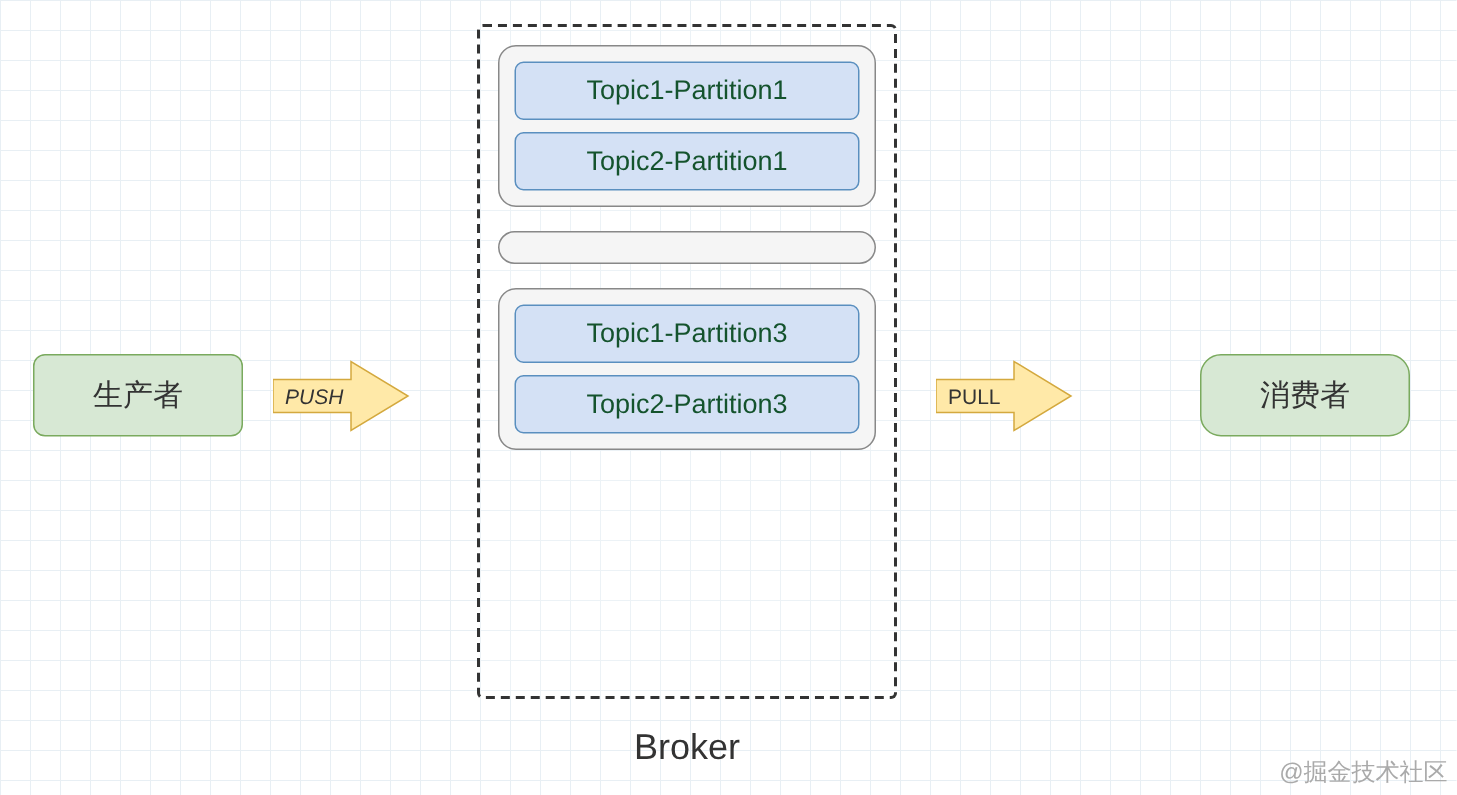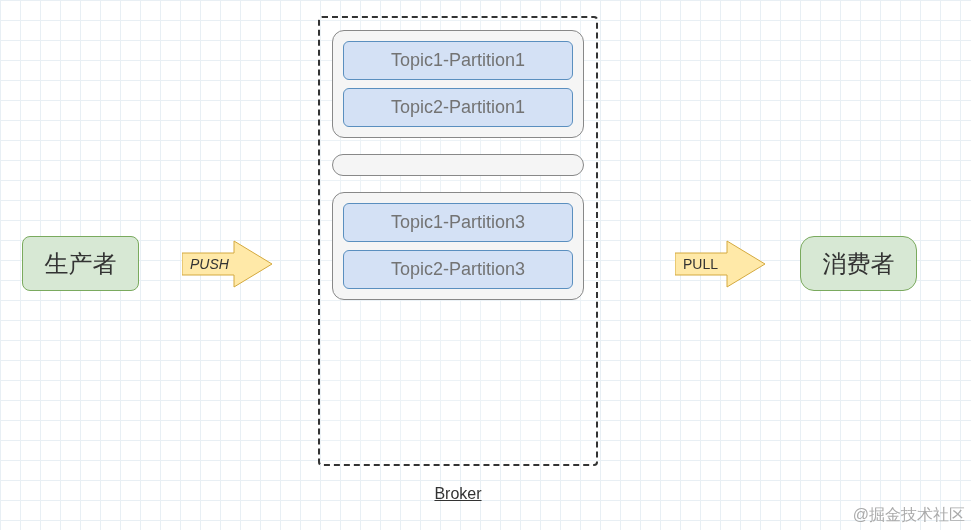--- a/index.html
+++ b/index.html
@@ -11,40 +11,40 @@
     font-family: Arial, "Microsoft YaHei", sans-serif;
     background-color: #fff;
     background-image:
       linear-gradient(#e8eff4 1px, transparent 1px),
       linear-gradient(90deg, #e8eff4 1px, transparent 1px);
     background-size: 20px 20px;
     position: relative;
   }
   .producer-box, .consumer-box {
     position: absolute;
-    width: 117px;
+    width: 140px;
     height: 55px;
     background: #d7e8d4;
     border: 1px solid #7aaa5e;
     border-radius: 8px;
     display: flex;
     align-items: center;
     justify-content: center;
-    font-size: 24px;
+    font-size: 20px;
     color: #333;
   }
   .producer-box { left: 22px; top: 236px; }
   .consumer-box { left: 800px; top: 236px; border-radius: 14px; }
   .arrow {
     position: absolute;
     width: 92px;
     height: 50px;
   }
   .arrow-push { left: 182px; top: 239px; font-style: italic; }
-  .arrow-pull { left: 675px; top: 239px; }
+  .arrow-pull { left: 624px; top: 239px; }
   .arrow svg { width: 100%; height: 100%; }
   .arrow-label {
     position: absolute;
     font-size: 14px;
     color: #333;
     left: 8px;
     top: 50%;
     transform: translateY(-50%);
     font-family: Arial, sans-serif;
   }
@@ -61,40 +61,39 @@
     flex-direction: column;
     gap: 16px;
     background: rgba(255,255,255,0.2);
   }
   .broker-label {
     position: absolute;
     left: 318px;
     top: 485px;
     width: 280px;
     text-align: center;
-    font-size: 16px;
+    font-size: 24px;
     color: #333;
-    text-decoration: underline;
   }
   .group {
     border: 1px solid #888;
     border-radius: 12px;
     background: #f5f5f5;
     padding: 10px 10px;
     display: flex;
     flex-direction: column;
     gap: 8px;
   }
   .part {
     border: 1px solid #5a8fbf;
     border-radius: 6px;
     background: #d4e1f5;
     text-align: center;
     font-size: 18px;
-    color: #737373;
+    color: #14532d;
     padding: 8px 4px;
   }
   .watermark {
     position: absolute;
     right: 6px;
     bottom: 4px;
     font-size: 16px;
     color: #aaa;
   }
 </style>

